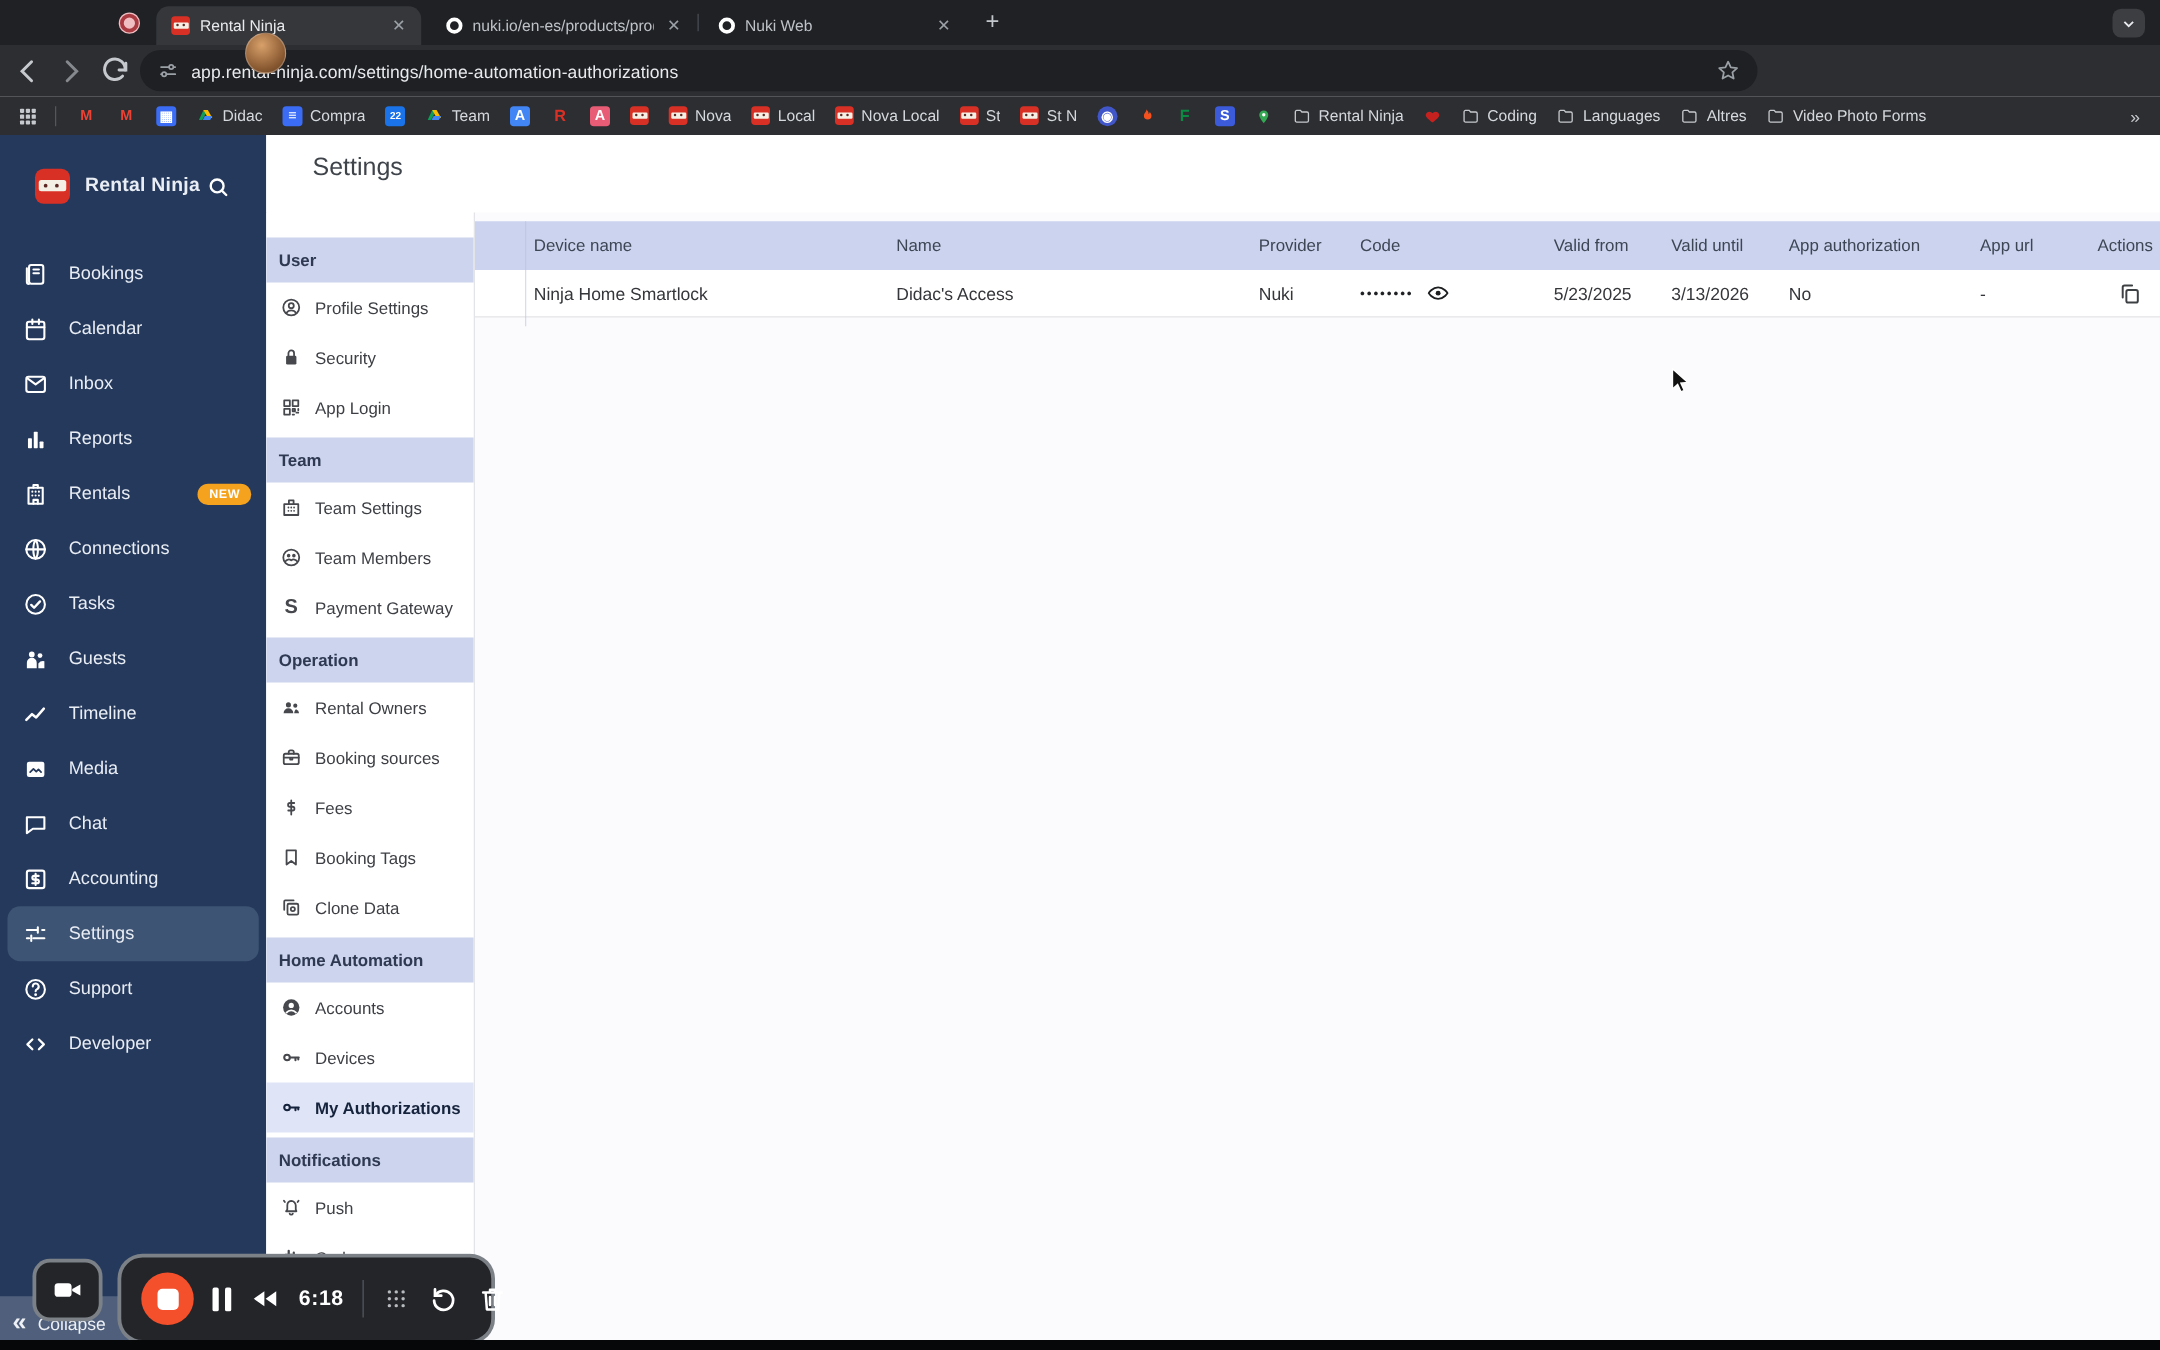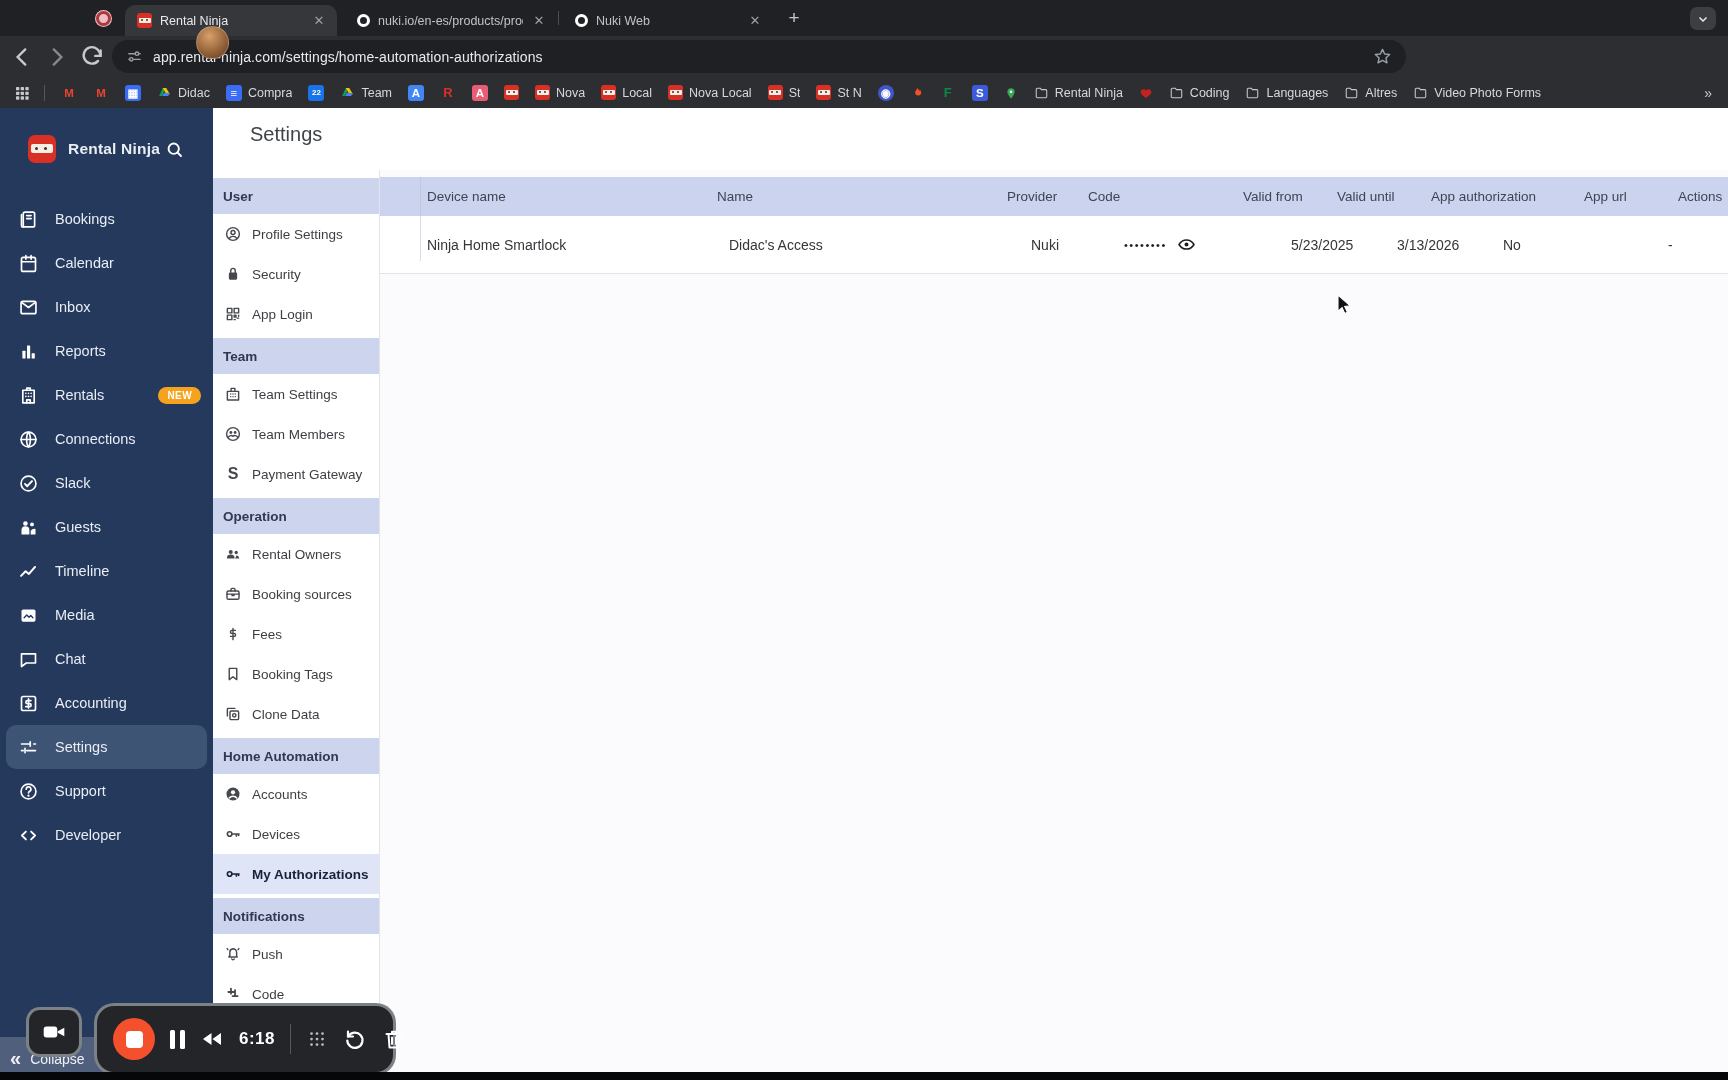--- a/index.html
+++ b/index.html
@@ -54,33 +54,33 @@
   .sb-item .ic{width:21px;height:21px;flex:none;color:#fff;}
   .sb-item.sel{background:#3e5474;border-radius:10px;margin:0 6px;padding-left:12px;}
   .sb-badge{margin-left:auto;background:#f5a31f;color:#fff;font-size:10px;font-weight:bold;border-radius:9px;padding:3px 9px;letter-spacing:.4px;}
   .sb-foot{position:absolute;left:0;top:929px;width:213px;height:43px;background:#50607c;display:flex;align-items:center;gap:12px;padding-left:10px;box-sizing:border-box;font-size:14px;color:#eef1f6;}
   .sb-foot .chev{font-size:20px;font-weight:bold;letter-spacing:-3px;}
   .titlebar{position:absolute;left:213px;top:108px;width:1515px;height:62px;background:#fff;}
   .page-title{position:absolute;left:37px;top:15px;font-size:20px;color:#3f444b;}
   .navpanel{position:absolute;left:213px;top:170px;width:167px;height:910px;background:#fff;border-right:1px solid #e3e4e8;box-sizing:border-box;overflow:hidden;}
   .np-inner{padding-top:8px;}
   .np-header{height:36px;margin-top:4px;background:#ccd4ee;color:#2f3a52;font-size:13.5px;font-weight:bold;display:flex;align-items:center;padding-left:10px;}
-  .np-header:first-child{margin-top:0;}
+  .np-header:first-child{margin-top:12px;}
   .np-item{height:40px;display:flex;align-items:center;gap:10px;padding-left:11px;font-size:13.5px;color:#3d3f44;}
   .np-item .ic{width:18px;height:18px;color:#46484d;flex:none;display:flex;align-items:center;justify-content:center;}
   .np-item .ic b{font-size:16px;font-weight:bold;}
   .np-item.sel{background:#dfe5f7;font-weight:bold;color:#16233c;}
   .np-item.sel .ic{color:#16233c;}
   
   .main{position:absolute;left:380px;top:170px;width:1348px;height:910px;background:#fbfbfd;}
   .tgrid{display:grid;grid-template-columns:337px 290px 81px 155px 94px 94px 153px 94px 1fr;align-items:center;}
   .thead{position:absolute;left:0;top:7px;width:1348px;height:39px;background:#ccd3ee;color:#3c4654;font-size:13.5px;}
   .thead > div:first-child{padding-left:47px;box-sizing:border-box;}
   .tline{position:absolute;left:40px;top:7px;width:1px;height:84px;background:#b9c0d9;opacity:.55;}
-  .trow{position:absolute;left:0;top:46px;width:1348px;height:58px;background:#fff;border-bottom:1px solid #e4e4e8;color:#35363a;font-size:14px;box-sizing:border-box;gap:12px;}
+  .trow{position:absolute;left:0;top:46px;width:1348px;height:38px;background:#fff;border-bottom:1px solid #e4e4e8;color:#35363a;font-size:14px;box-sizing:border-box;}
   .trow > div:first-child{padding-left:47px;box-sizing:border-box;}
   .cell-code{display:flex;align-items:center;gap:10px;}
   .code-dots{font-size:11px;letter-spacing:1.5px;color:#202124;}
   .eye{width:19px;height:19px;color:#1d1e20;}
   .cell-actions{display:flex;justify-content:flex-end;padding-right:14px;}
   .copy-ic{width:20px;height:20px;color:#3c4043;}
   .th-actions{text-align:right;padding-right:12px;white-space:nowrap;}
   
   .cam-btn{position:absolute;left:26px;top:1007px;width:56px;height:50px;background:#232529;border:3px solid rgba(154,160,166,.75);border-radius:14px;box-sizing:border-box;display:flex;align-items:center;justify-content:center;z-index:20;}
   .cam-btn .ic{width:26px;height:26px;color:#fff;}
@@ -421,21 +421,21 @@
               <circle cx="12" cy="12" r="8.5"></circle>
               <path d="M3.5 12h17M12 3.5c2.8 3.3 2.8 13.7 0 17-2.8-3.3-2.8-13.7 0-17z"></path>
             </svg></span>
           <span>Connections</span>
         </div>
         <div class="sb-item">
           <span class="ic"><svg viewBox="0 0 24 24" width="100%" height="100%" fill="none" stroke="currentColor" stroke-width="1.9" stroke-linecap="round" stroke-linejoin="round">
               <circle cx="12" cy="12" r="8.5"></circle>
               <path d="M8 12.5l2.6 2.6 5.4-5.8" stroke-width="2.2"></path>
             </svg></span>
-          <span>Slack</span>
+          <span>Tasks</span>
         </div>
         <div class="sb-item">
           <span class="ic"><svg viewBox="0 0 24 24" width="100%" height="100%" fill="none" stroke="currentColor" stroke-width="1.9" stroke-linecap="round" stroke-linejoin="round">
               <g fill="currentColor" stroke="none">
                 <circle cx="8.5" cy="7.5" r="2.6"></circle>
                 <path d="M4 20v-5a4.5 4.5 0 0 1 9 0v5z"></path>
                 <circle cx="16" cy="8.5" r="2.2"></circle>
                 <path d="M14.5 20v-4.3a5.6 5.6 0 0 1 5.5-2V20z"></path>
               </g>
             </svg></span>

